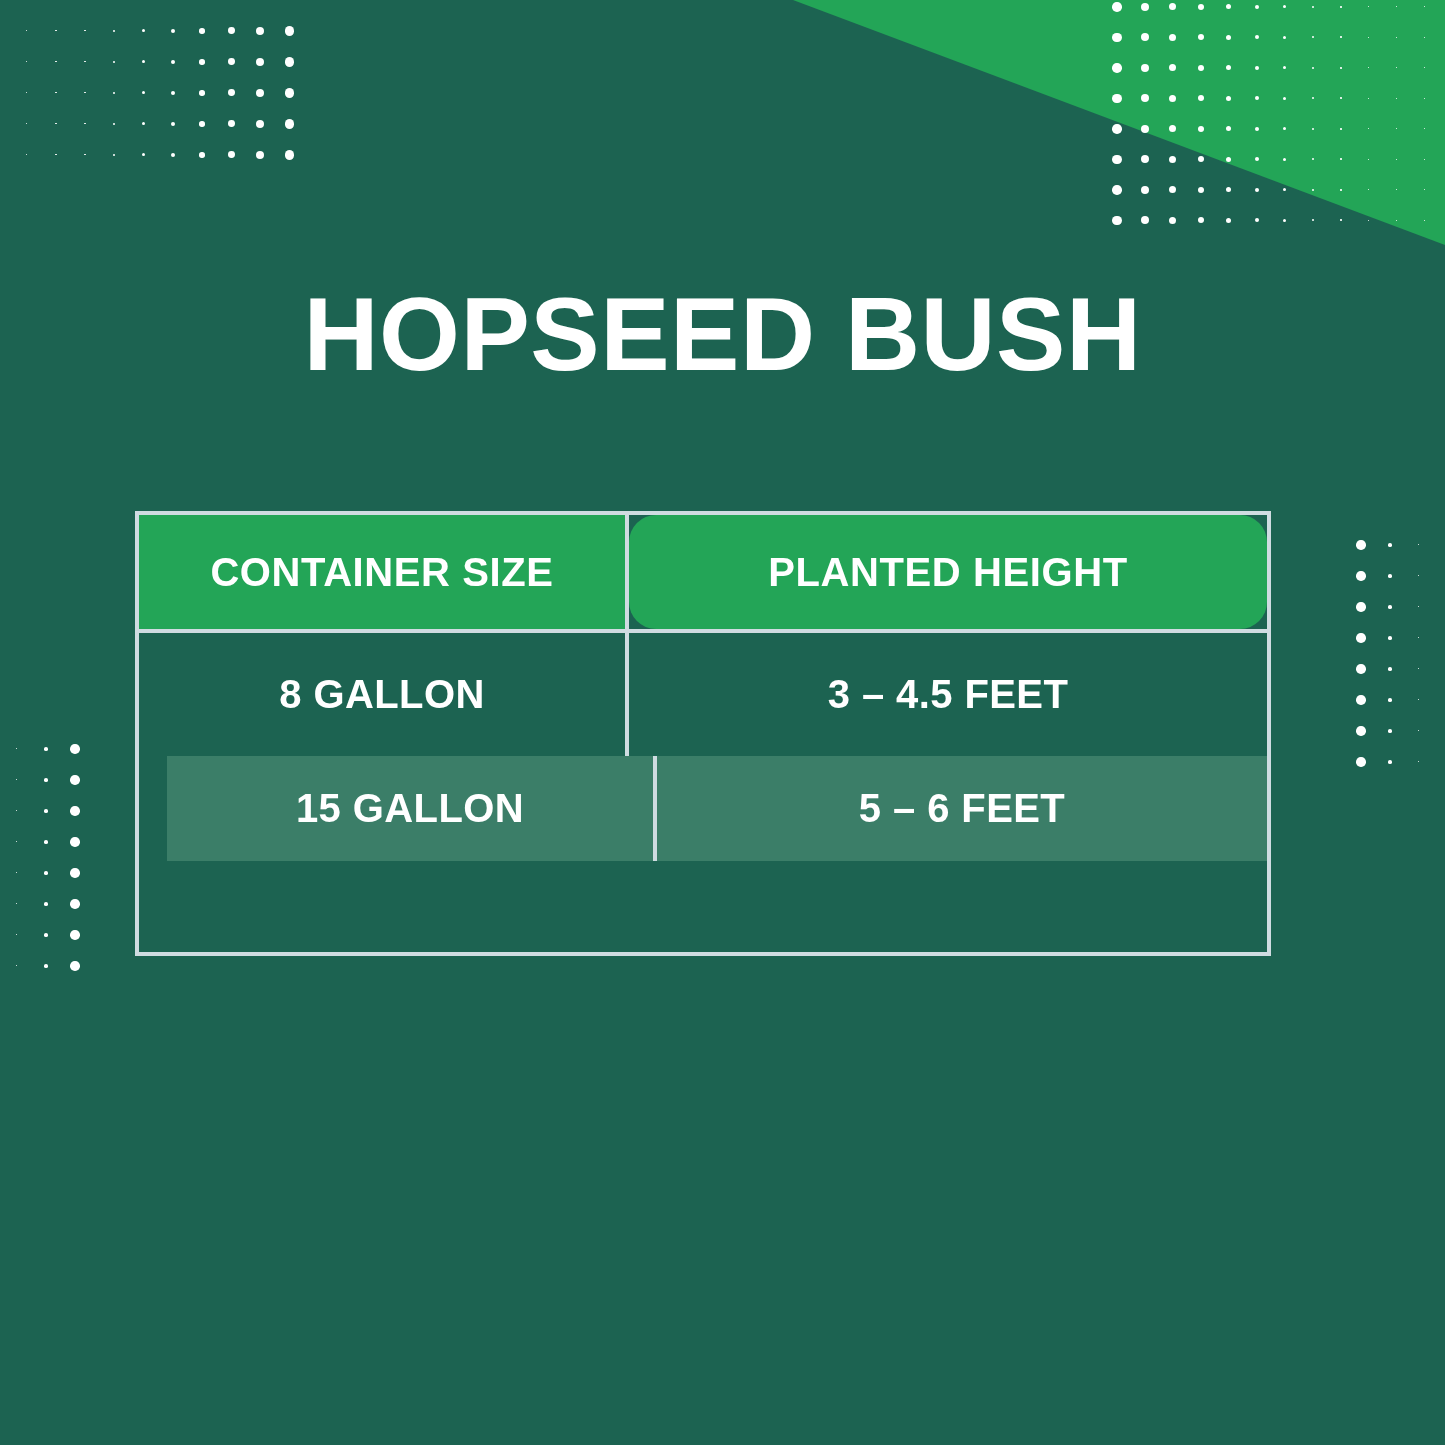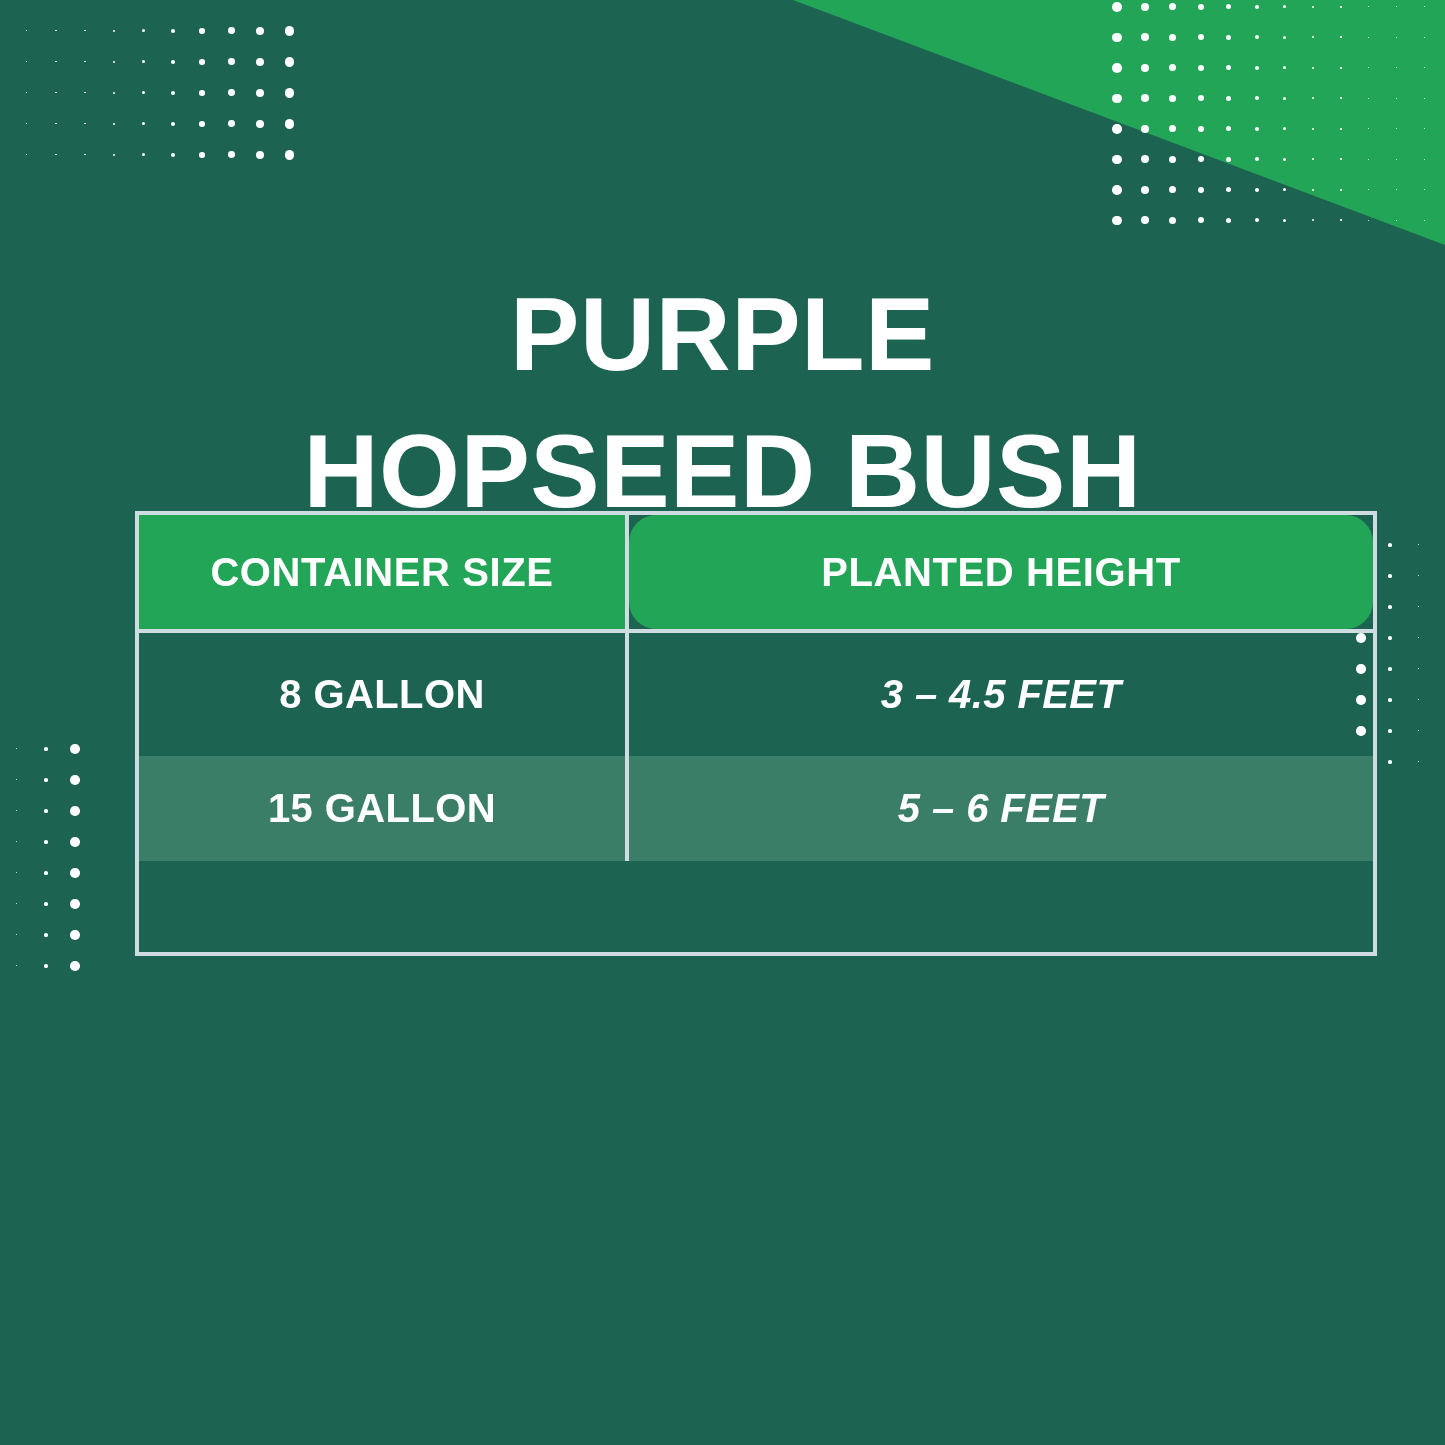--- a/index.html
+++ b/index.html
@@ -62,21 +62,21 @@
     padding: 0 120px;
     box-sizing: border-box;
   }
   .title-line { display: block; }
 
   
   .size-table {
     position: absolute;
     left: 135px;
     top: 511px;
-    width: 1242px;
+    width: 1136px;
     height: 445px;
     border: 4px solid #cfdce1;
     box-sizing: border-box;
     z-index: 4;
     display: flex;
     flex-direction: column;
   }
   .table-head {
     display: flex;
     height: 114px;
@@ -106,23 +106,23 @@
     display: flex;
     align-items: center;
     justify-content: center;
     color: #ffffff;
     font-size: 40px;
     font-weight: 700;
     letter-spacing: 0.4px;
     background: transparent;
   }
   .td.col-left  { flex: 0 0 486px; border-right: 4px solid #cfdce1; }
-  .td.col-right { flex: 1 1 auto; font-style: italic; }
+  .td.col-right { flex: 1 1 auto; }
   .tr.r1 { flex: 0 0 123px; }
-  .tr.r2 { flex: 0 0 105px; }
+  .tr.r2 { flex: 0 0 105px; padding-left: 28px; }
   .tr.r3 { flex: 1 1 auto; }
 
   
   .footnote {
     position: absolute;
     left: 145px;
     top: 1000px;
     width: 1160px;
     color: #ffffff;
     font-size: 37px;
@@ -336,21 +336,20 @@
       <span class="dot" style="width: 1.33px; height: 1.33px; left: 62.09px; top: 159.09px;"></span>
       <span class="dot" style="width: 9.5px; height: 9.5px; left: 0px; top: 186px;"></span>
       <span class="dot" style="width: 3.73px; height: 3.73px; left: 31.89px; top: 188.89px;"></span>
       <span class="dot" style="width: 1.33px; height: 1.33px; left: 62.09px; top: 190.09px;"></span>
       <span class="dot" style="width: 9.5px; height: 9.5px; left: 0px; top: 217px;"></span>
       <span class="dot" style="width: 3.73px; height: 3.73px; left: 31.89px; top: 219.89px;"></span>
       <span class="dot" style="width: 1.33px; height: 1.33px; left: 62.09px; top: 221.09px;"></span>
     </div>
 
   <h1 class="title">
-    <span class="title-line">PURPLE</span>
     <span class="title-line">HOPSEED BUSH</span>
   </h1>
 
   <div class="size-table">
     <div class="table-head">
       <div class="th col-left">CONTAINER SIZE</div>
       <div class="th col-right">PLANTED HEIGHT</div>
     </div>
     <div class="table-body">
       <div class="tr r1">

